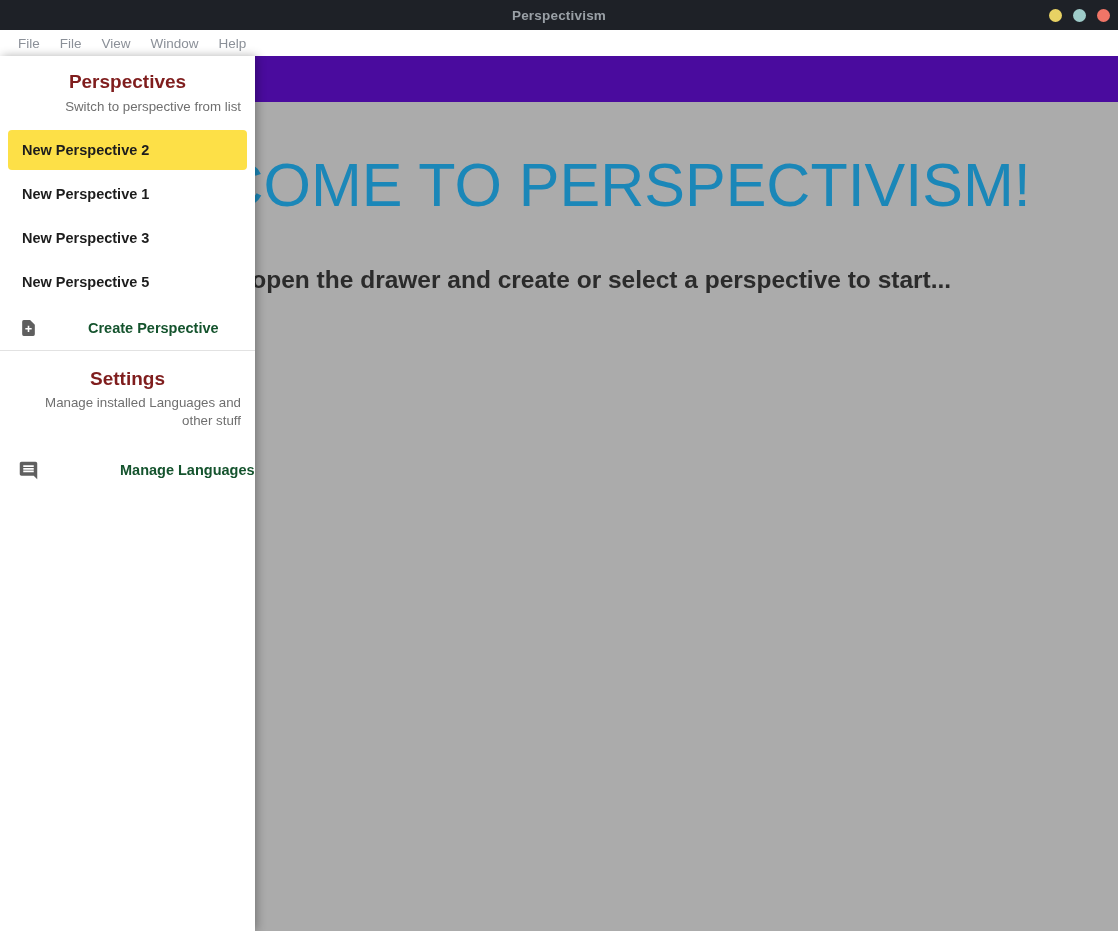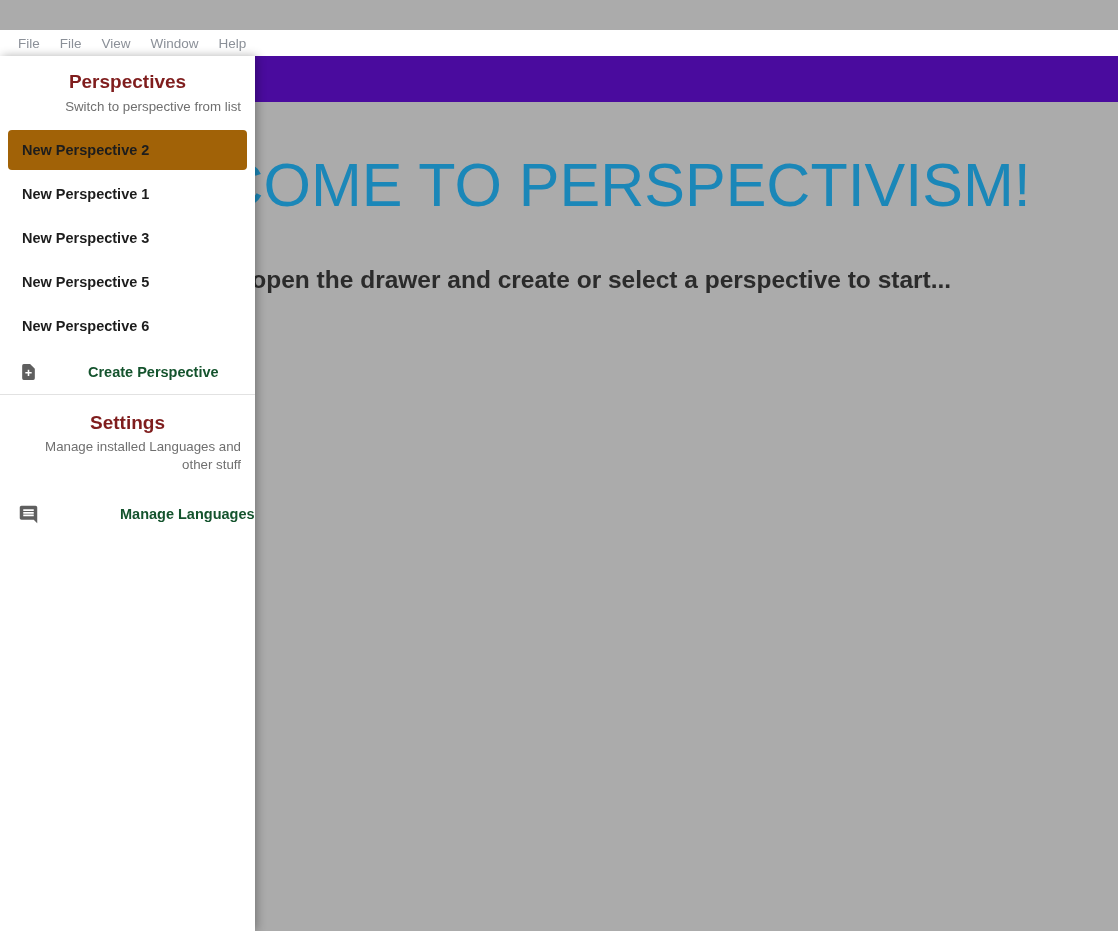--- a/index.html
+++ b/index.html
@@ -142,21 +142,21 @@
   .list-row {
     height: 40px;
     display: flex;
     align-items: center;
     margin: 4px 8px;
     padding: 0 14px;
     border-radius: 4px;
     cursor: pointer;
   }
   .list-row.selected {
-    background: #a16207;
+    background: #fde047;
   }
   .list-row-label {
     font-size: 14.5px;
     font-weight: bold;
     color: #1d1d1d;
     white-space: nowrap;
   }
 
   .action-row {
     height: 44px;
@@ -185,20 +185,28 @@
     height: 1px;
     background: #e2e2e2;
     width: 100%;
   }
 </style>
 </head>
 <body>
 
 <div id="app">
 
+  <div class="titlebar">
+    <span class="titlebar-title">Perspectivism</span>
+    <div class="window-controls">
+      <span class="wc-dot" style="background:#e8d264"></span>
+      <span class="wc-dot" style="background:#9ecbc9"></span>
+      <span class="wc-dot" style="background:#f07567"></span>
+    </div>
+  </div>
 
   <div class="menubar">
     <span class="menu-item">File</span>
     <span class="menu-item">File</span>
     <span class="menu-item">View</span>
     <span class="menu-item">Window</span>
     <span class="menu-item">Help</span>
   </div>
 
   <div class="appbar"></div>
@@ -219,23 +227,20 @@
           <span class="list-row-label">New Perspective 2</span>
         </div>
         <div class="list-row">
           <span class="list-row-label">New Perspective 1</span>
         </div>
         <div class="list-row">
           <span class="list-row-label">New Perspective 3</span>
         </div>
         <div class="list-row">
           <span class="list-row-label">New Perspective 5</span>
-        </div>
-        <div class="list-row">
-          <span class="list-row-label">New Perspective 6</span>
         </div>
       </div>
 
       <div class="action-row" style="margin-top:4px;">
         <span class="action-icon">
           <svg width="19" height="22" viewBox="0 0 24 24" aria-hidden="true">
             <path fill="#5f5f5f" d="M14 2H6a2 2 0 0 0-2 2v16a2 2 0 0 0 2 2h12a2 2 0 0 0 2-2V8l-6-6zm2 12h-3v3h-2v-3H8v-2h3V9h2v3h3v2z"></path>
           </svg>
         </span>
         <span class="action-label">Create Perspective</span>

